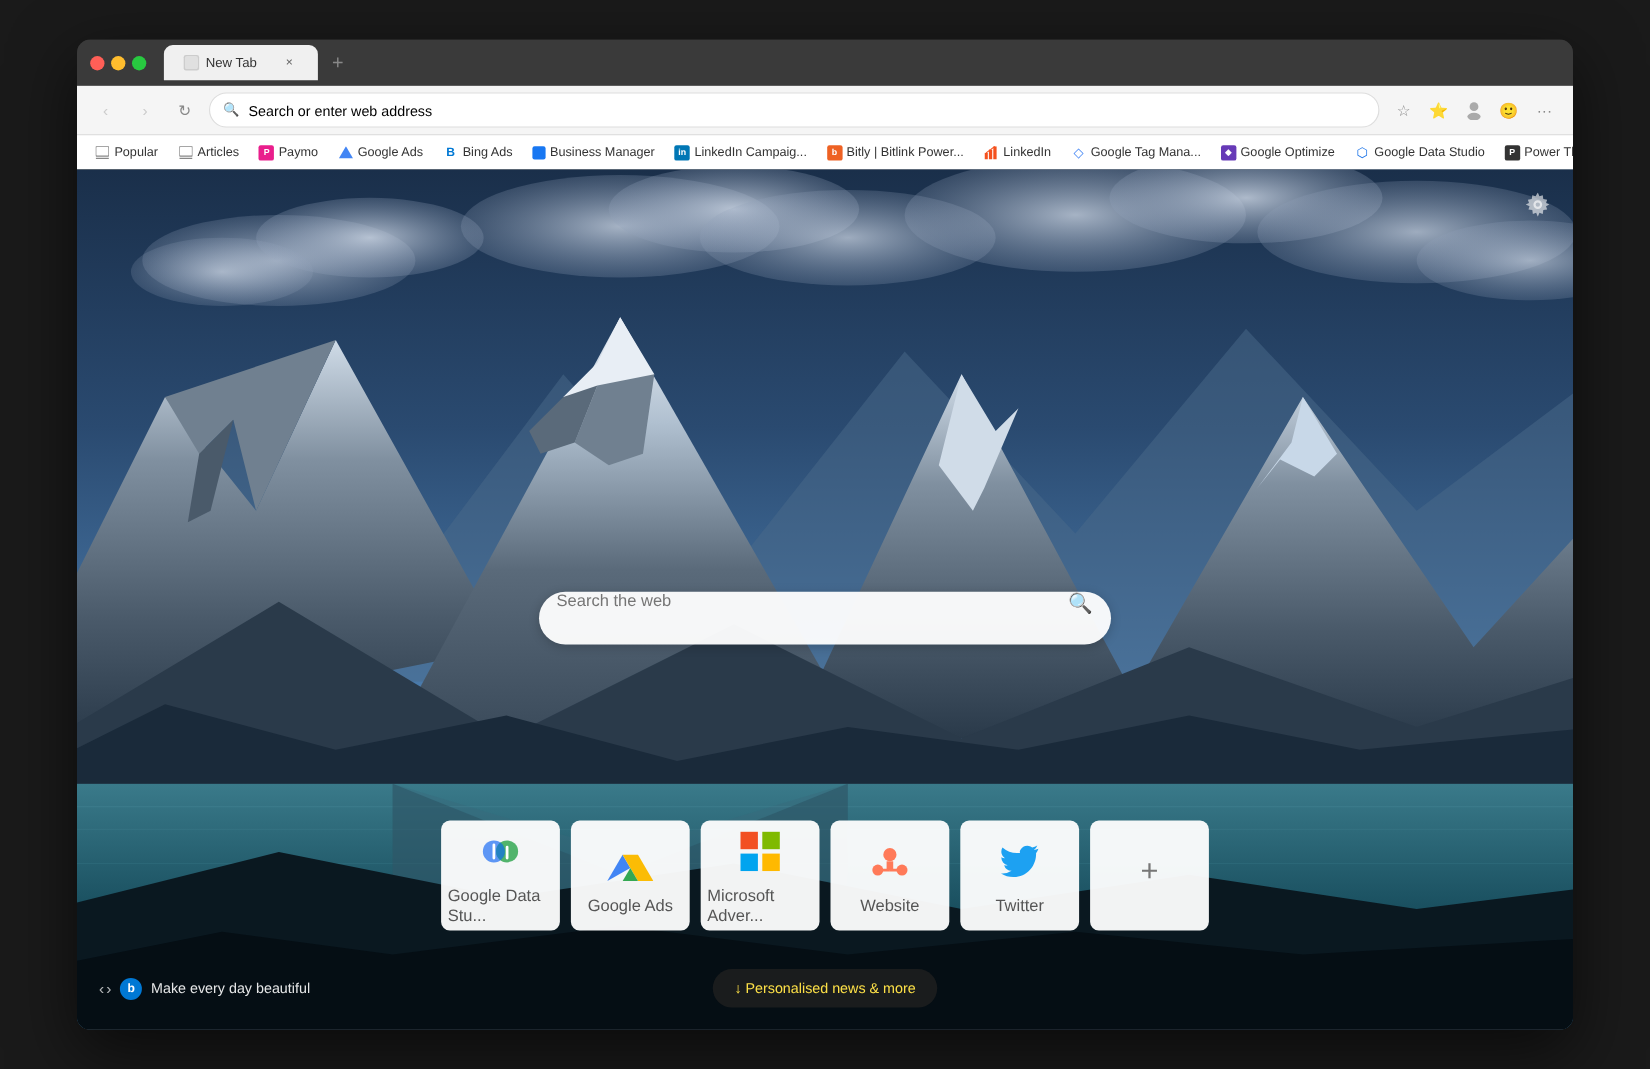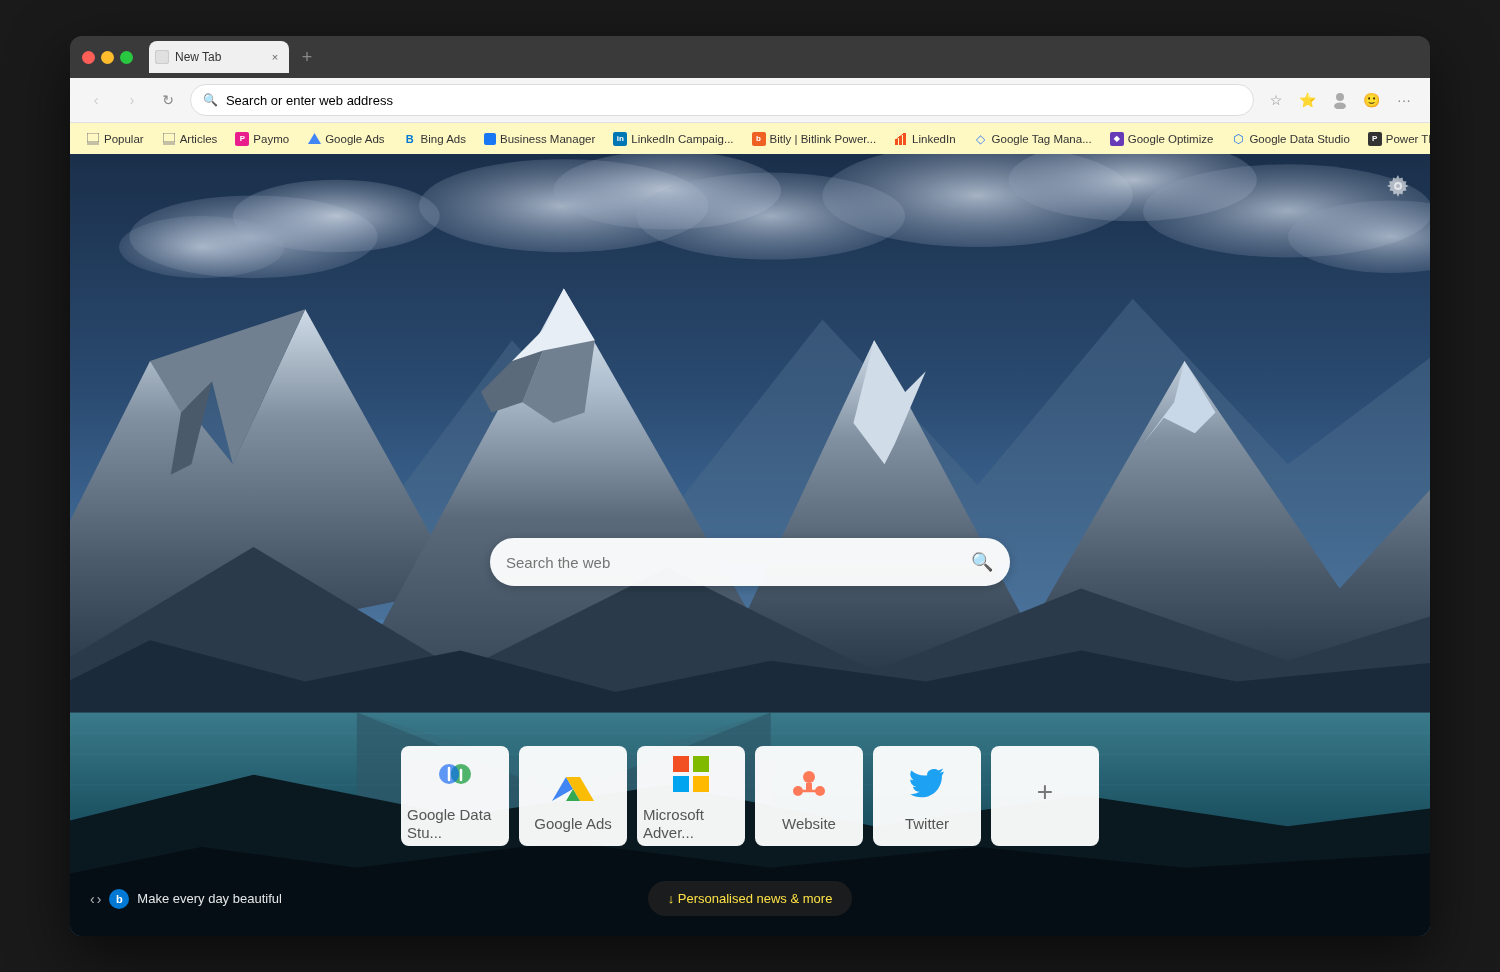--- a/index.html
+++ b/index.html
@@ -51,21 +51,21 @@
       flex: 1;
       margin-left: 8px;
       gap: 0;
     }
     .tab {
       display: flex;
       align-items: center;
       gap: 6px;
       background: #f0f0f0;
       border-radius: 8px 8px 0 0;
-      padding: 6px 6px;
+      padding: 6px 18px;
       height: 32px;
       font-size: 12px;
       color: #333;
       min-width: 140px;
       max-width: 200px;
     }
     .tab-favicon {
       width: 14px;
       height: 14px;
       background: #ccc;
@@ -149,21 +149,21 @@
       display: flex;
       align-items: center;
       justify-content: center;
       border-radius: 50%;
       cursor: pointer;
       color: #888;
       font-size: 14px;
     }
     
     .bookmarks-bar {
-      background: #fef9c3;
+      background: #ffffff;
       border-top: 1px solid #e0e0e0;
       height: 32px;
       display: flex;
       align-items: center;
       padding: 0 8px;
       gap: 2px;
       flex-shrink: 0;
       overflow: hidden;
     }
     .bookmark-item {
@@ -236,21 +236,21 @@
       transform: translate(-50%, -55%);
       width: 520px;
       z-index: 10;
     }
     .search-box {
       width: 100%;
       height: 48px;
       background: rgba(255,255,255,0.95);
       border-radius: 24px;
       display: flex;
-      align-items: center;
+      align-items: flex-start;
       padding: 0 16px;
       gap: 12px;
       box-shadow: 0 2px 10px rgba(0,0,0,0.2);
       margin-top: 43px;
     }
     .search-input-field {
       flex: 1;
       border: none;
       background: transparent;
       font-size: 15px;

